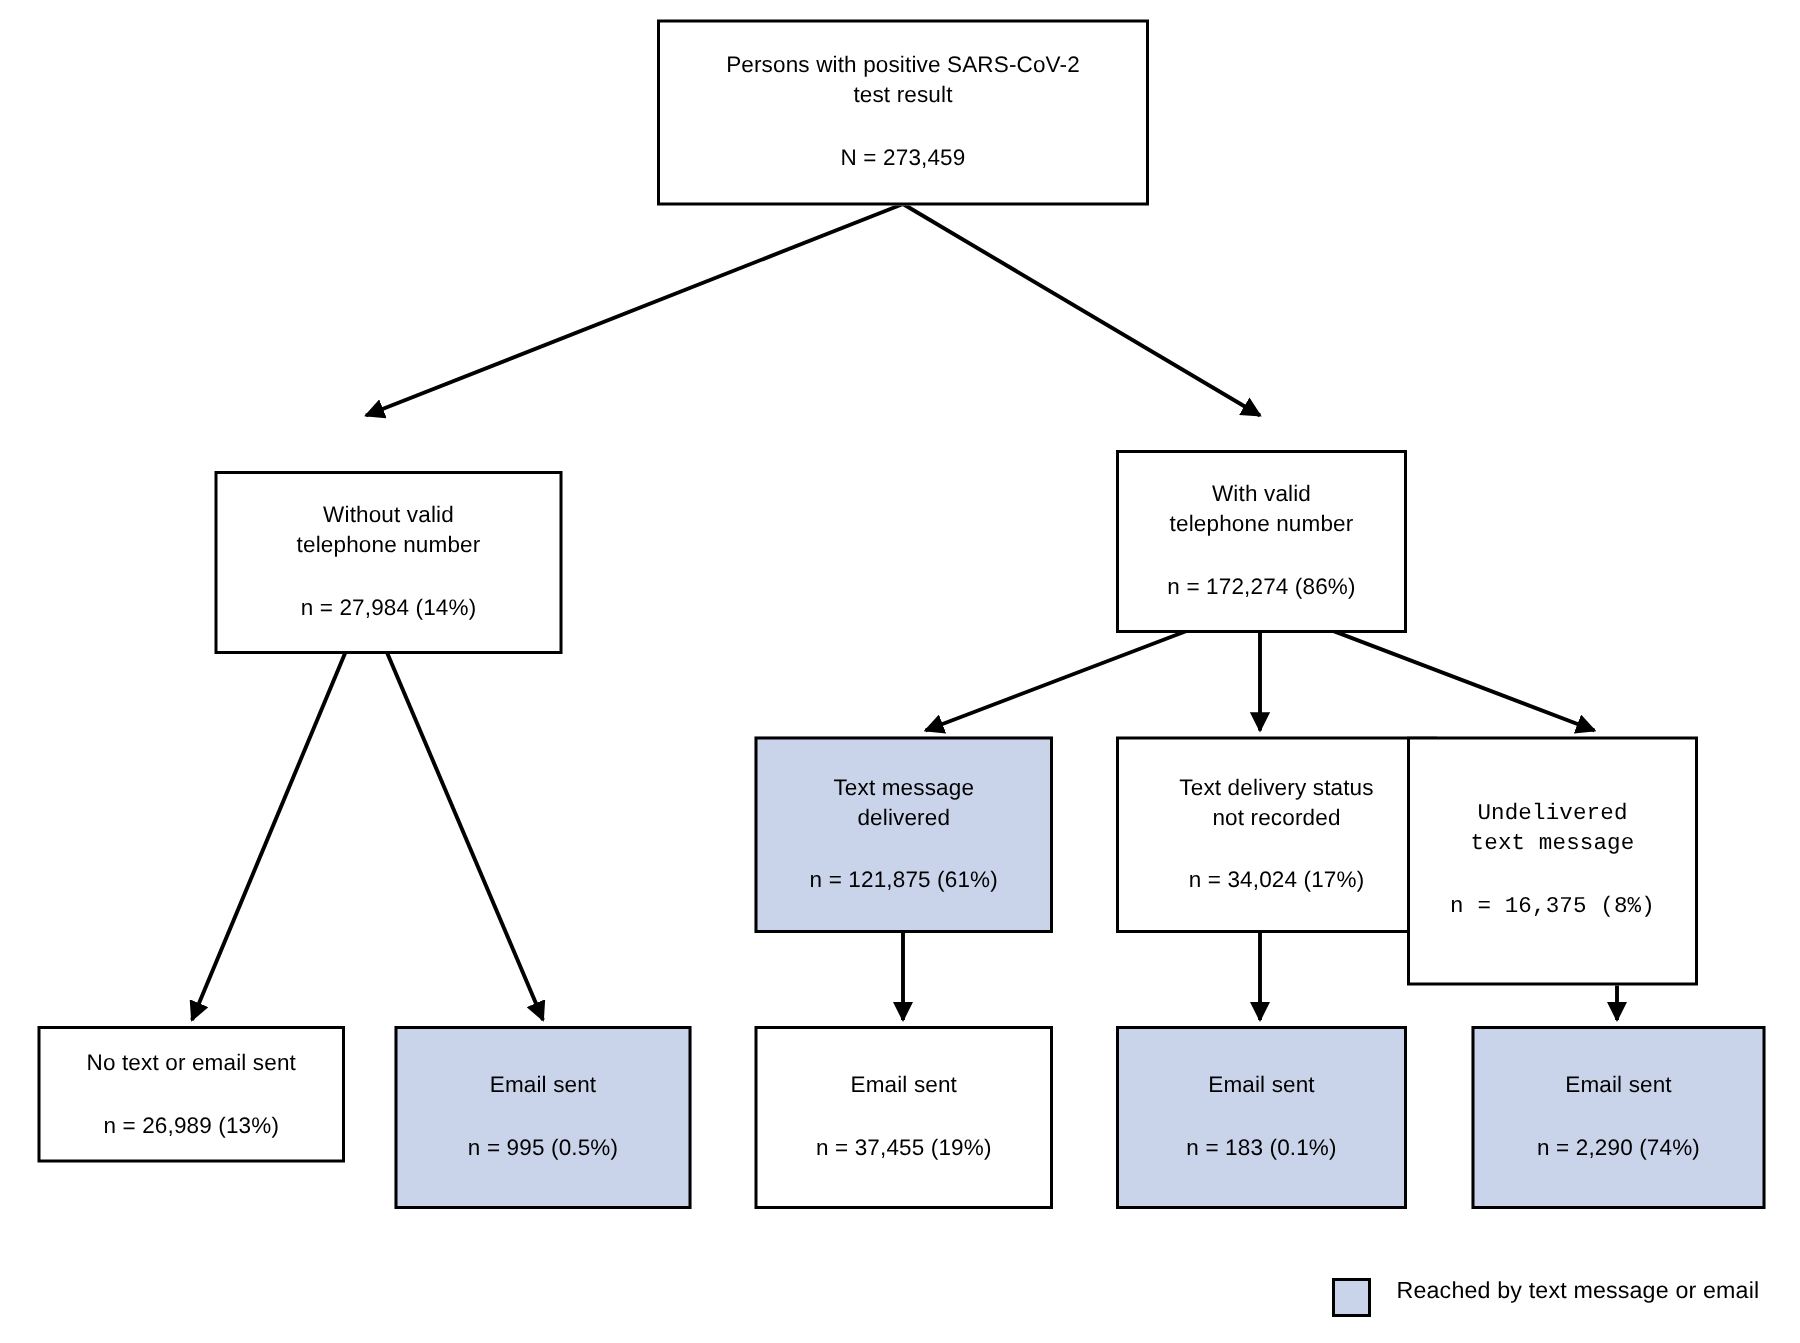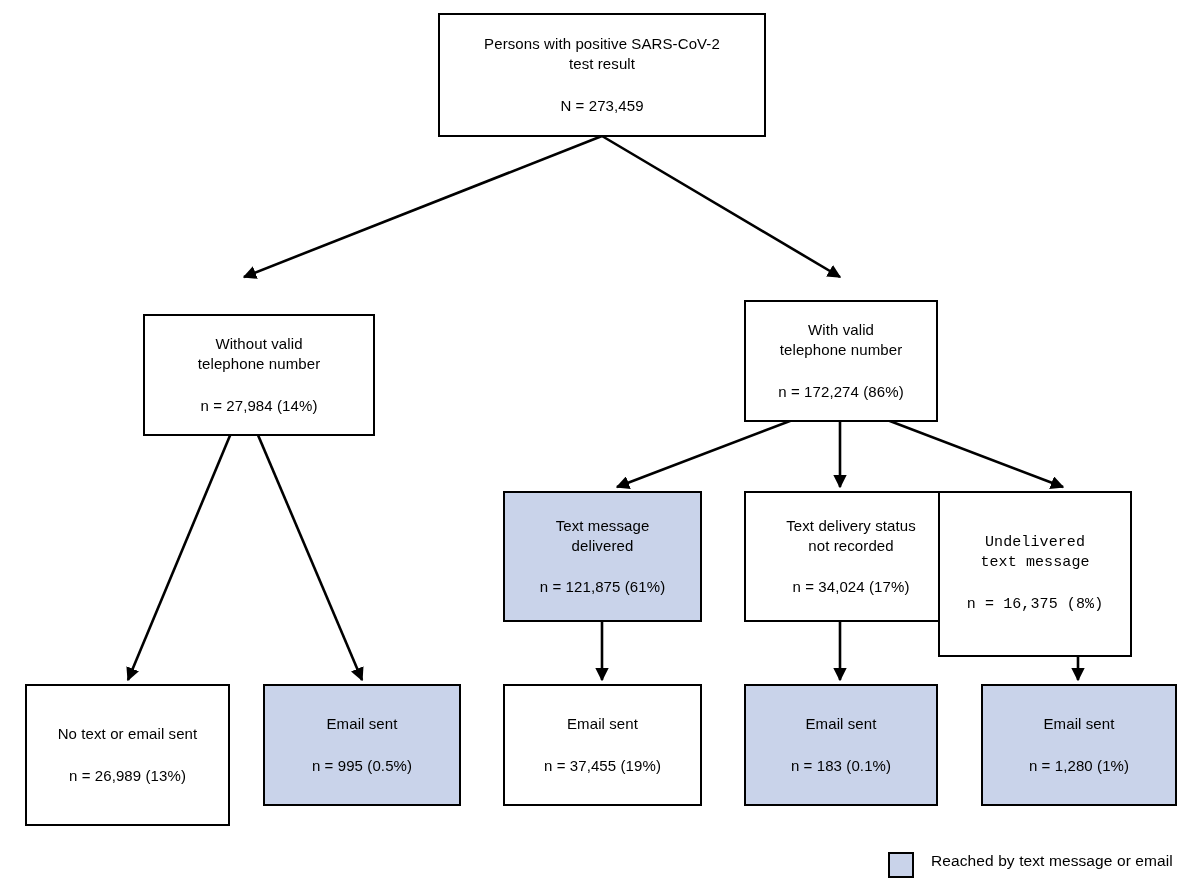--- a/index.html
+++ b/index.html
@@ -140,21 +140,21 @@
 not recorded</div>
     <div class="count">n = 34,024 (17%)</div>
   </div>
 
   <div class="node" style="left:938px; top:491px; width:194px; height:166px;font-family:Liberation Mono, monospace;">
     <div class="title">Undelivered
 text message</div>
     <div class="count">n = 16,375 (8%)</div>
   </div>
 
-  <div class="node" style="left:25px; top:684px; width:205px; height:142px;">
+  <div class="node" style="left:25px; top:684px; width:205px; height:91px;">
     <div class="title">No text or email sent</div>
     <div class="count">n = 26,989 (13%)</div>
   </div>
 
   <div class="node shaded" style="left:263px; top:684px; width:198px; height:122px;">
     <div class="title">Email sent</div>
     <div class="count">n = 995 (0.5%)</div>
   </div>
 
   <div class="node" style="left:503px; top:684px; width:199px; height:122px;">
@@ -162,21 +162,21 @@
     <div class="count">n = 37,455 (19%)</div>
   </div>
 
   <div class="node shaded" style="left:744px; top:684px; width:194px; height:122px;">
     <div class="title">Email sent</div>
     <div class="count">n = 183 (0.1%)</div>
   </div>
 
   <div class="node shaded" style="left:981px; top:684px; width:196px; height:122px;">
     <div class="title">Email sent</div>
-    <div class="count">n = 1,280 (1%)</div>
+    <div class="count">n = 2,290 (74%)</div>
   </div>
 
   <div id="legend">
     <div class="swatch"></div>
     <div class="legend-label">Reached by text message or email</div>
   </div>
 
 </div>
 
 </body></html>

